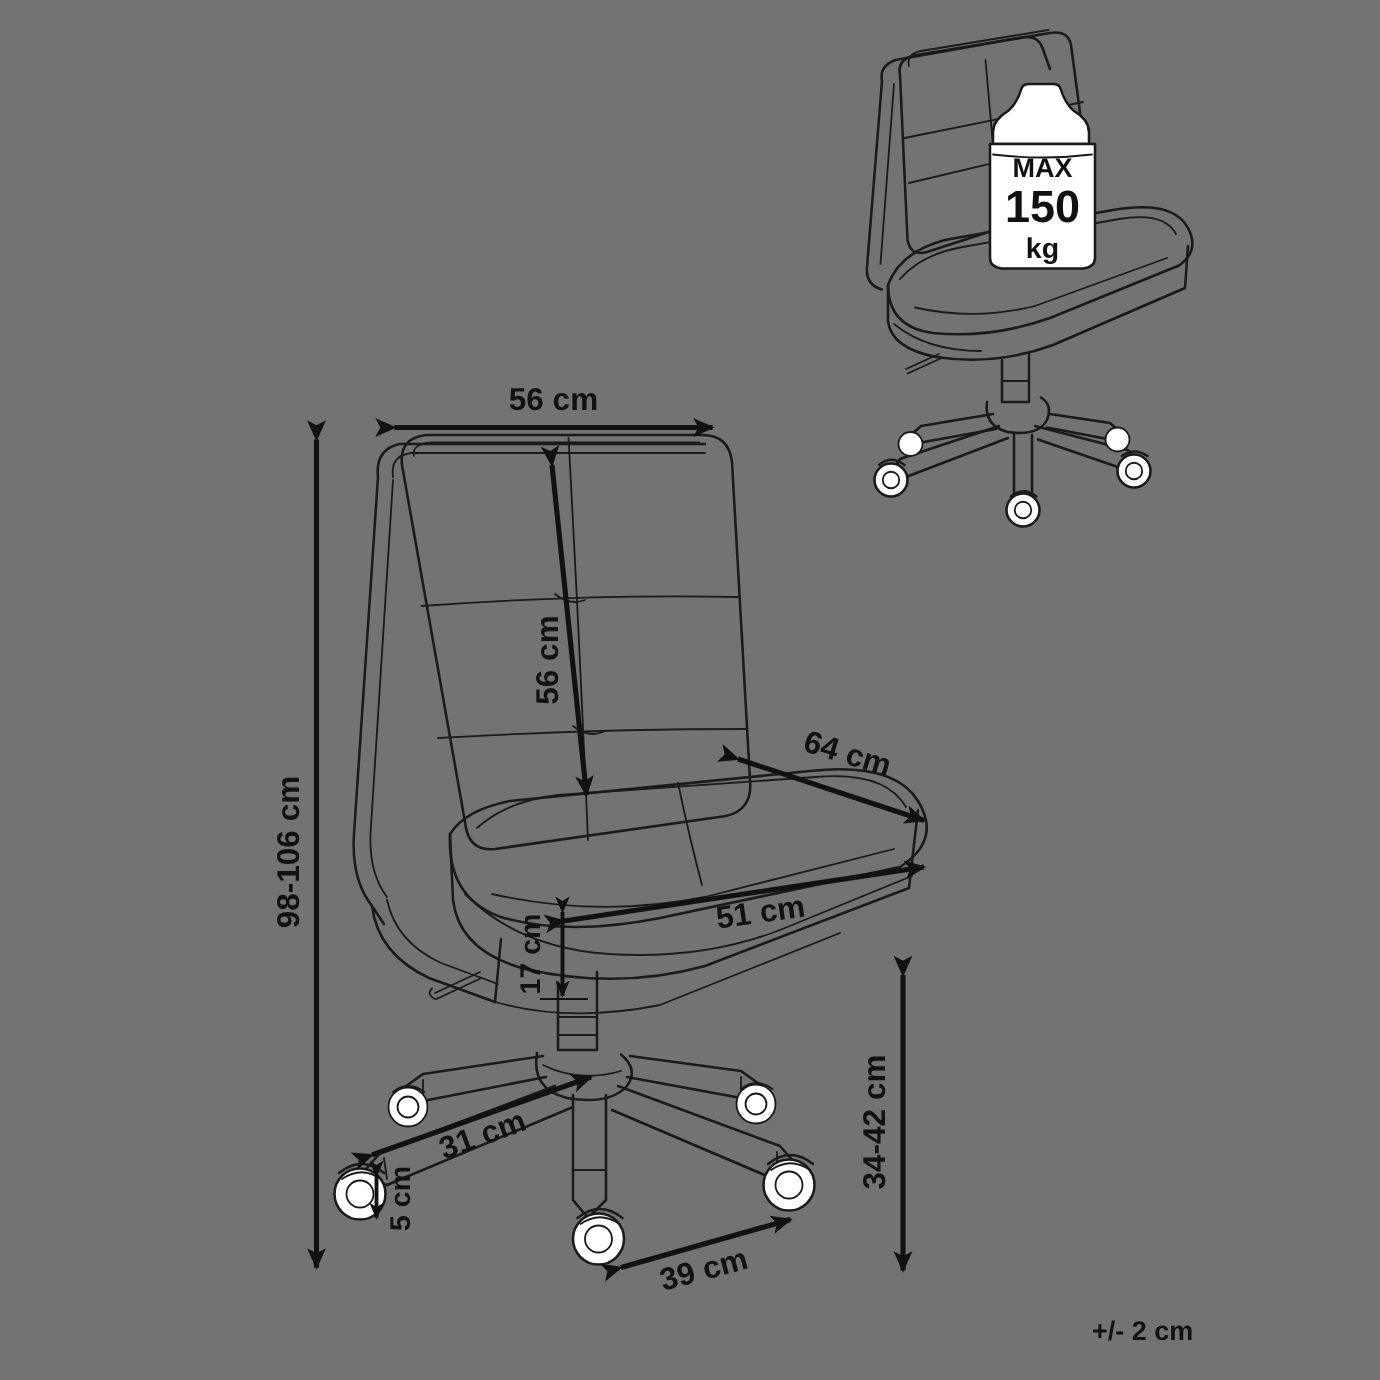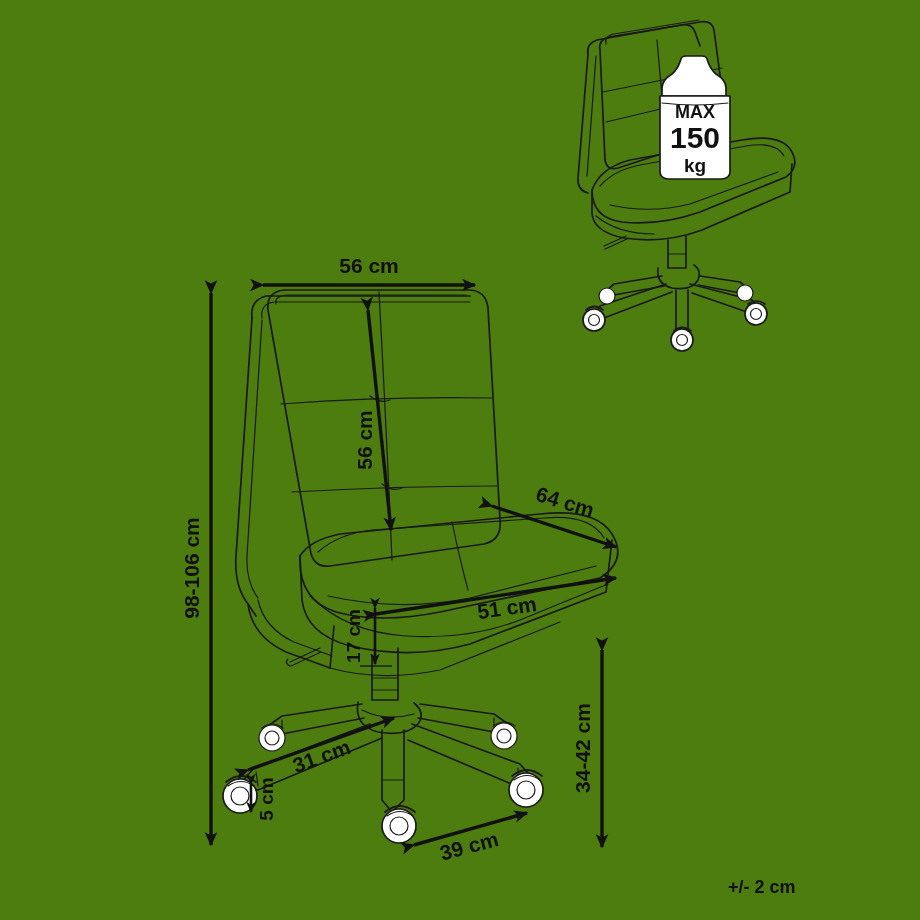--- a/index.html
+++ b/index.html
@@ -7,21 +7,21 @@
     padding: 0;
     background: #ffffff;
   }
   body {
     font-family: "Liberation Sans", sans-serif;
   }
   #page {
     position: relative;
     width: 920px;
     height: 920px;
-    background: #4d7c0f;
+    background: #737373;
     overflow: hidden;
   }
   #drawing {
     position: absolute;
     left: 0;
     top: 0;
     width: 920px;
     height: 920px;
   }
   .dimlabel {

